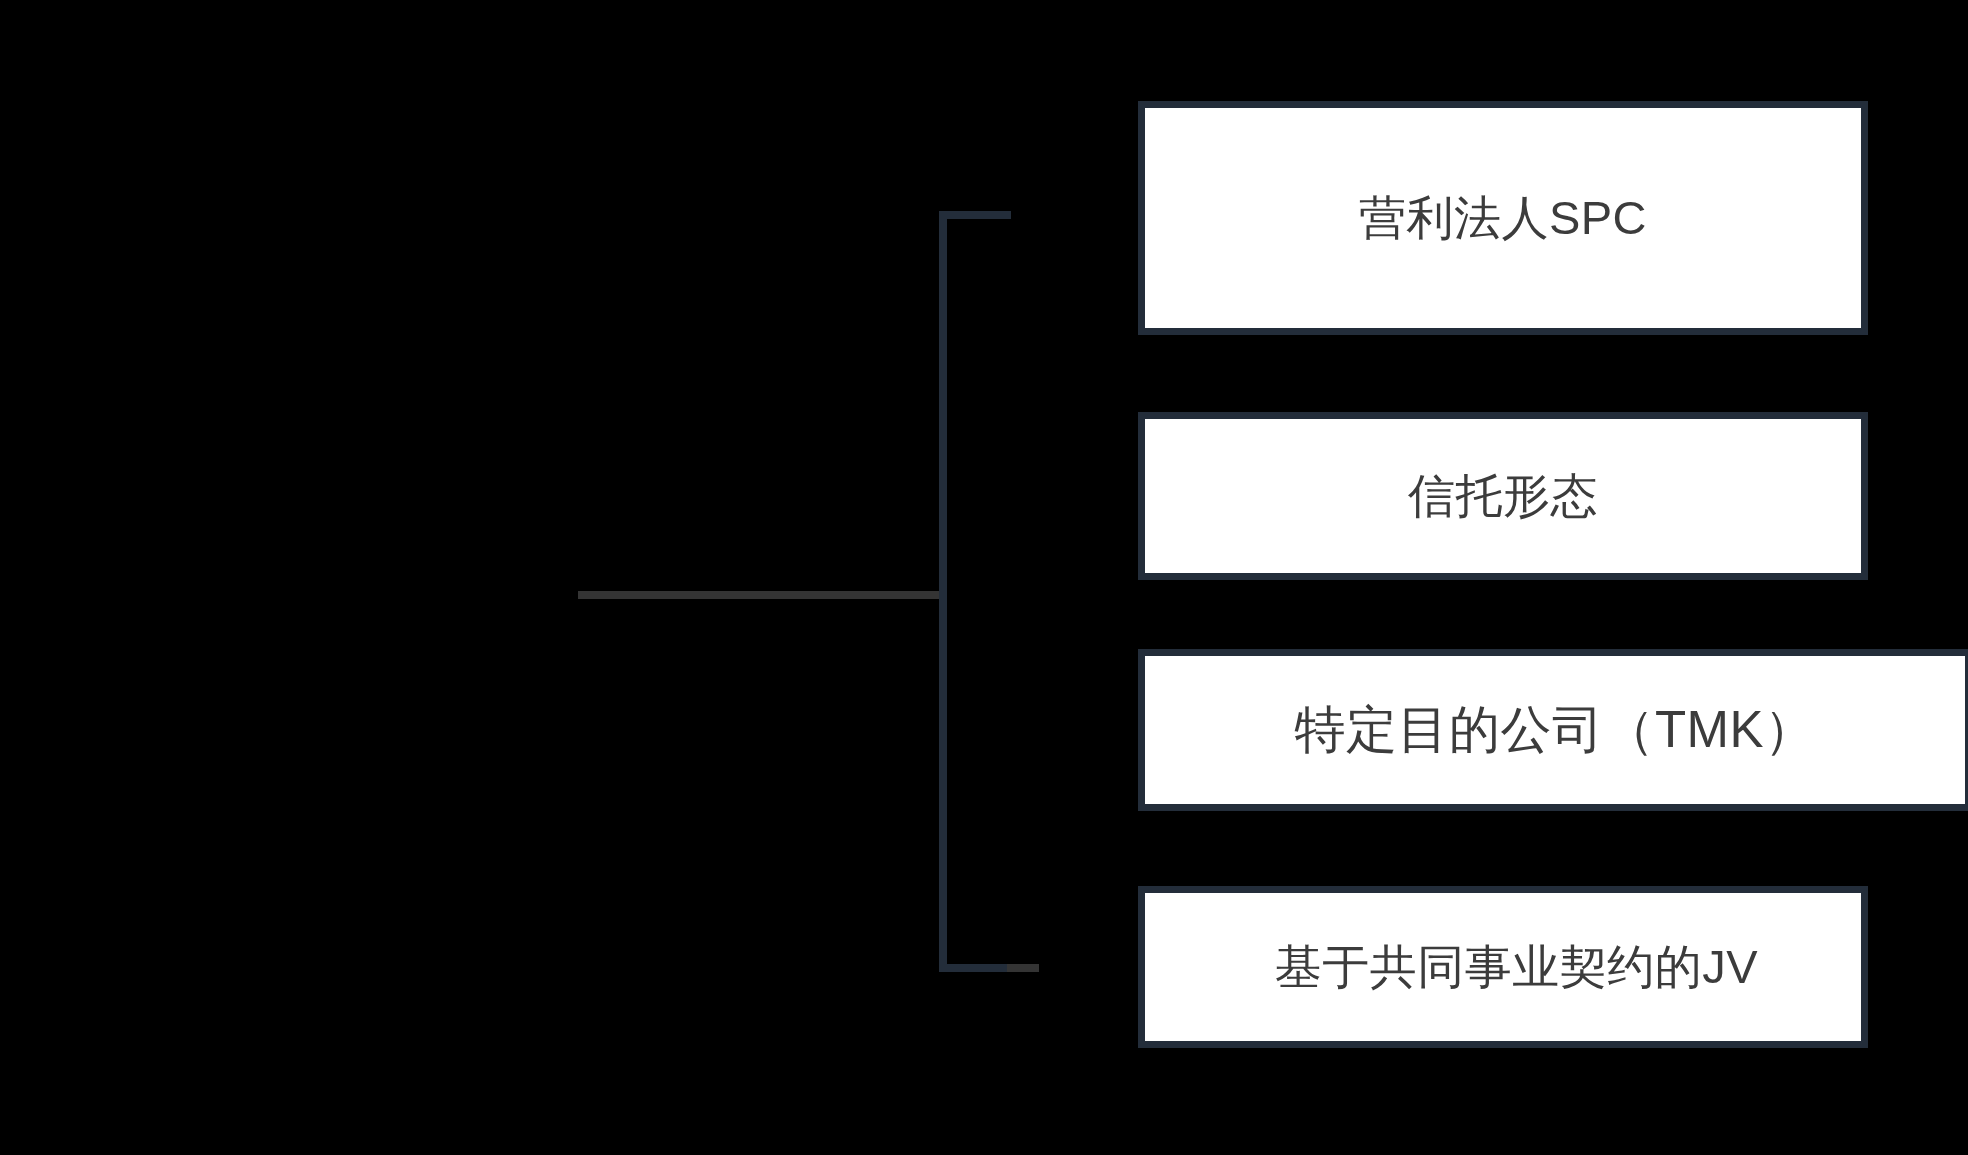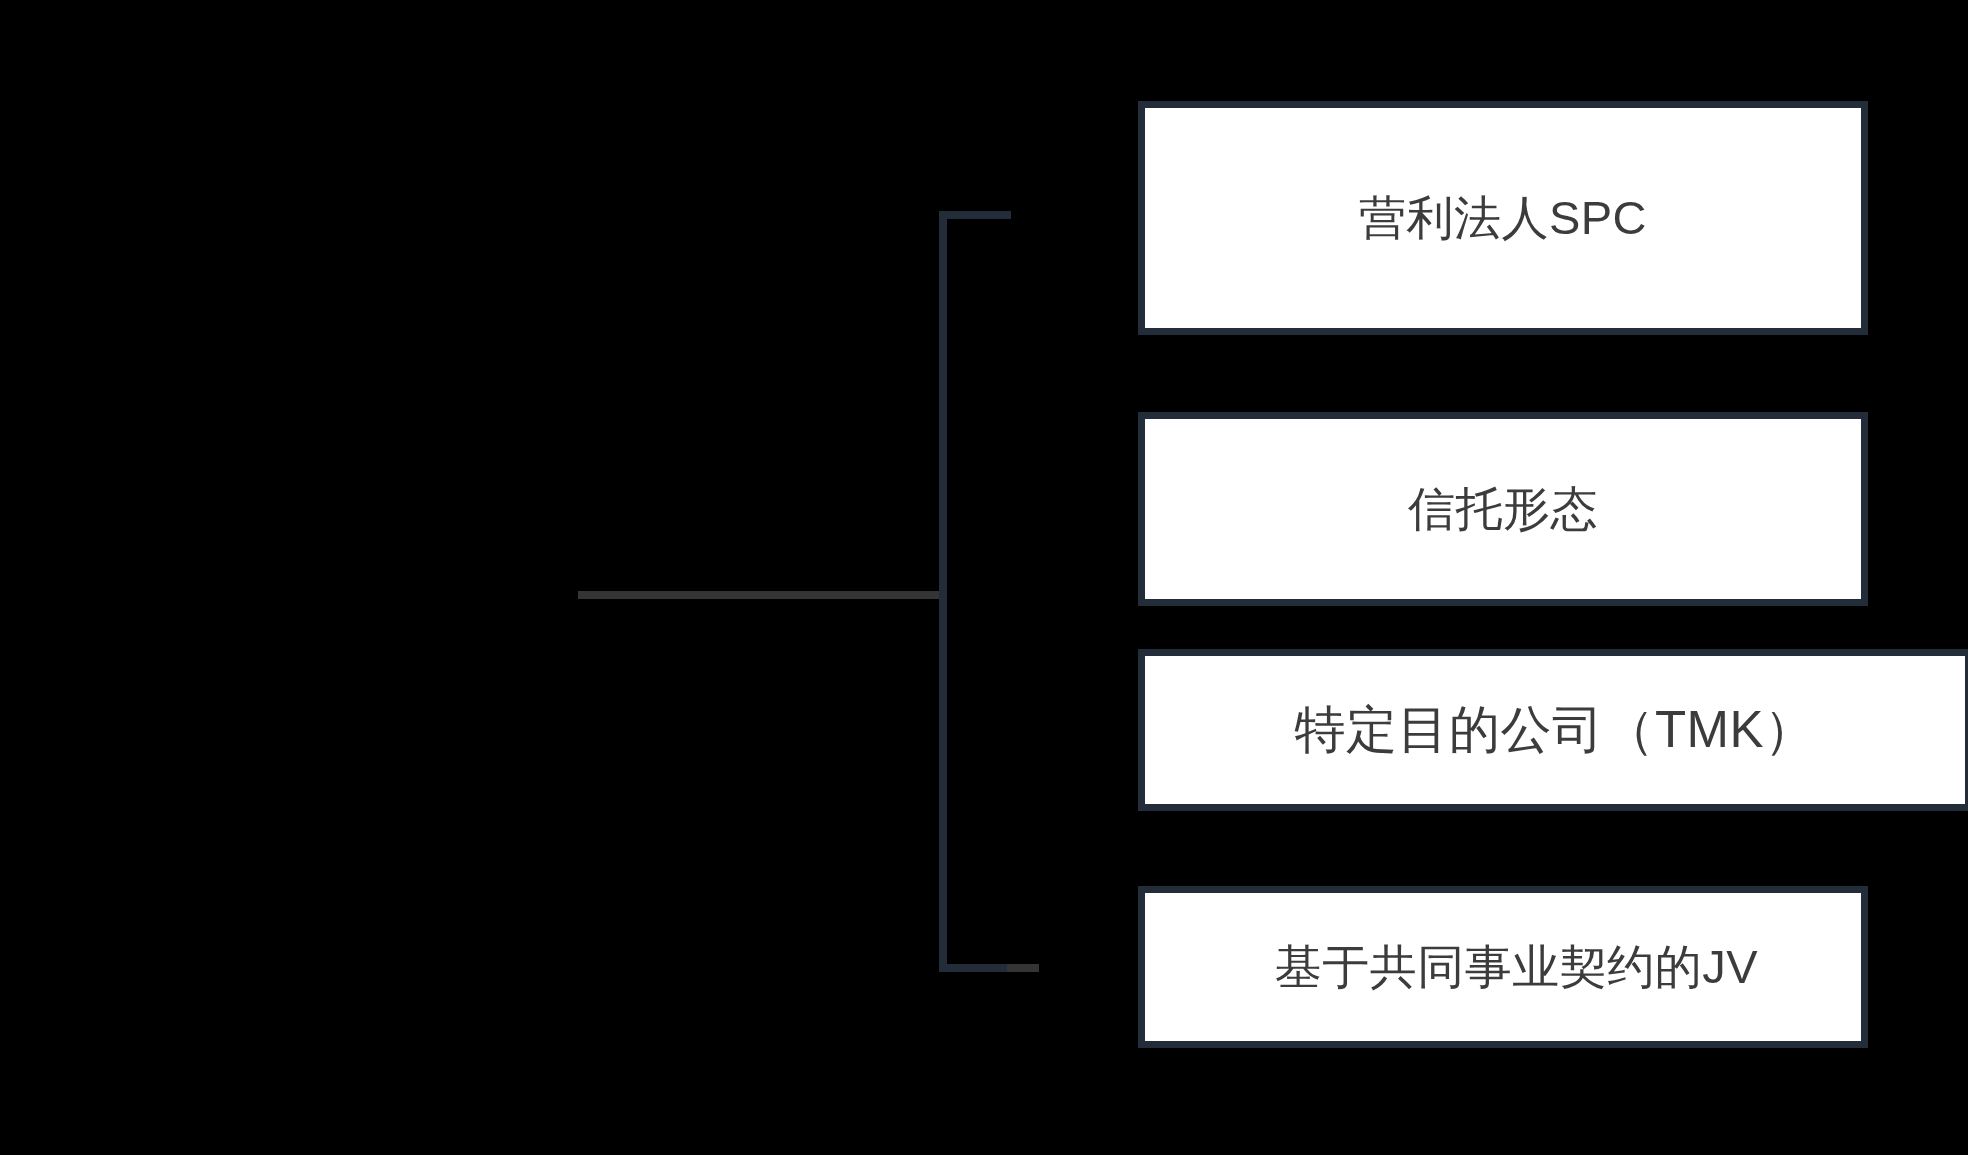--- a/index.html
+++ b/index.html
@@ -49,21 +49,21 @@
     left: 1138px;
     top: 101px;
     width: 730px;
     height: 234px;
     font-size: 47px;
   }
   #node-trust {
     left: 1138px;
     top: 412px;
     width: 730px;
-    height: 194px;
+    height: 168px;
     font-size: 47px;
   }
   #node-tmk {
     left: 1138px;
     top: 649px;
     width: 834px;
     height: 162px;
     font-size: 51px;
   }
   #node-jv {

